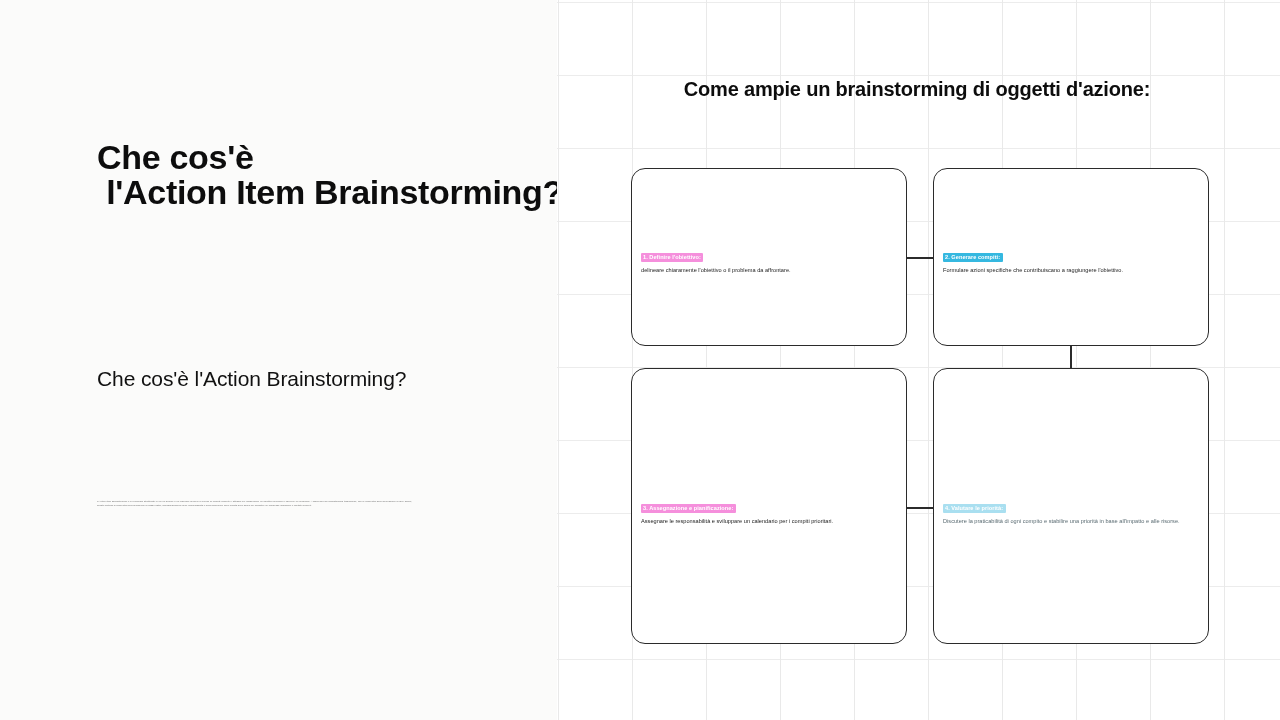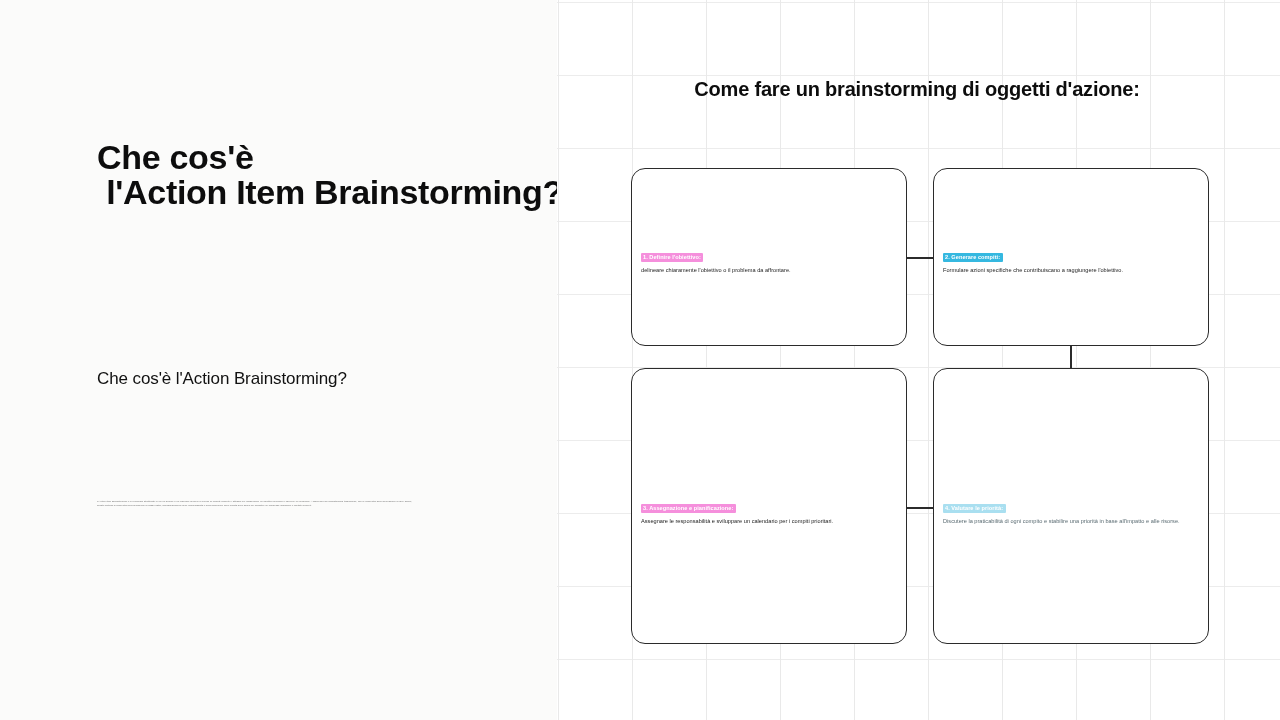--- a/index.html
+++ b/index.html
@@ -40,21 +40,21 @@
     line-height: 35px;
     letter-spacing: -0.3px;
     color: #0d0d0d;
     white-space: pre;
   }
   .doc-subtitle {
     position: absolute;
     left: 97px;
     top: 366px;
     width: 430px;
-    font-size: 17px;
+    font-size: 21px;
     font-weight: 400;
     line-height: 25px;
     letter-spacing: -0.1px;
     color: #111111;
   }
   .doc-microtext {
     position: absolute;
     left: 97px;
     top: 500px;
     width: 315px;
@@ -156,21 +156,21 @@
 
   <div class="left-panel">
     <div class="doc-title">Che cos'è
  l'Action Item Brainstorming?</div>
     <div class="doc-subtitle">Che cos'è l'Action Brainstorming?</div>
     <div class="doc-microtext">L'Action Item Brainstorming è un processo strutturato in cui un gruppo o un individuo genera un elenco di compiti concreti e attuabili per raggiungere un obiettivo specifico o risolvere un problema. A differenza del brainstorming tradizionale, che si concentra sulla generazione di idee ampie, questo metodo si concentra sulla definizione di passi pratici, sull'assegnazione delle responsabilità e sulla definizione delle priorità delle azioni per garantire un progresso misurabile e risultati concreti.</div>
   </div>
 
   <div class="canvas-panel">
 
-    <div class="canvas-title">Come fare un brainstorming di oggetti d'azione:</div>
+    <div class="canvas-title">Come ampie un brainstorming di oggetti d'azione:</div>
 
     <div class="connector conn-h1"></div>
     <div class="connector conn-h2"></div>
     <div class="connector conn-v1"></div>
 
     <div class="card card-1">
       <div class="card-inner">
         <span class="card-label label-pink">1. Definire l'obiettivo:</span>
         <div class="card-body">delineare chiaramente l'obiettivo o il problema da affrontare.</div>
       </div>

